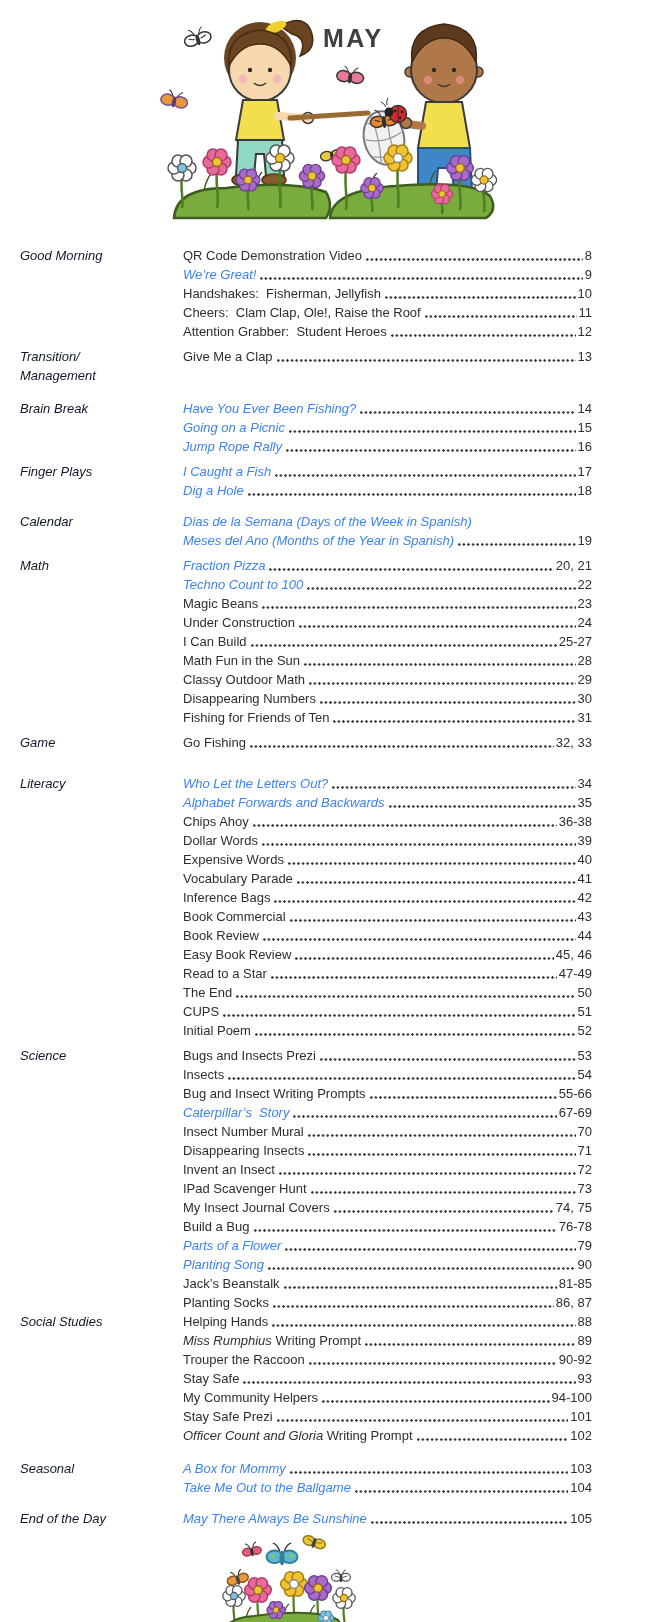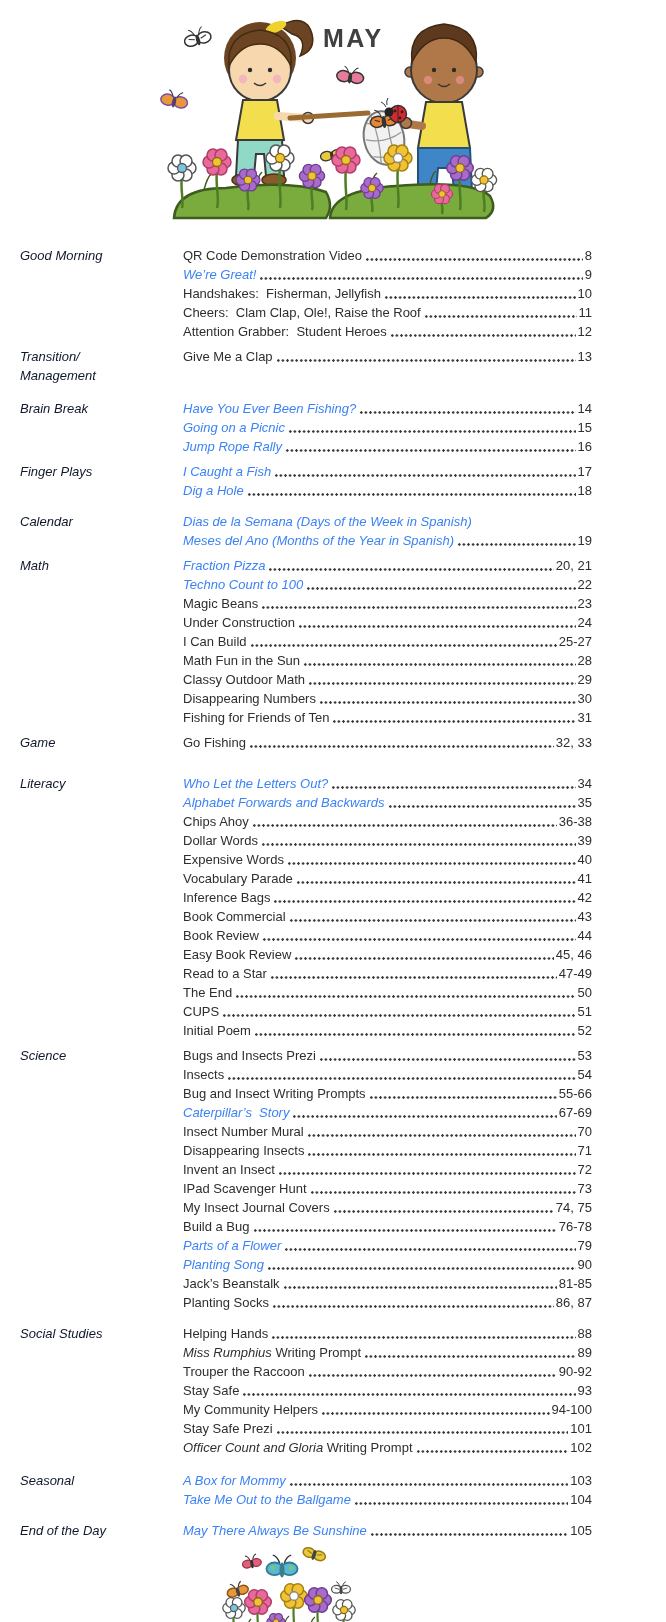--- a/index.html
+++ b/index.html
@@ -503,21 +503,21 @@
           <span class="leader"></span>
           <span class="page">81-85</span>
         </div>
         <div class="entry">
           <span class="t">Planting Socks</span>
           <span class="leader"></span>
           <span class="page">86, 87</span>
         </div>
       </div>
     </div>
-    <div class="section" style="margin-top: 12px;">
+    <div class="section" style="margin-top: 0px;">
       <div class="section-label">Social Studies</div>
       <div class="entries">
         <div class="entry">
           <span class="t">Helping Hands</span>
           <span class="leader"></span>
           <span class="page">88</span>
         </div>
         <div class="entry">
           <span class="t"><span class="pre-i">Miss Rumphius</span> Writing Prompt</span>
           <span class="leader"></span>

